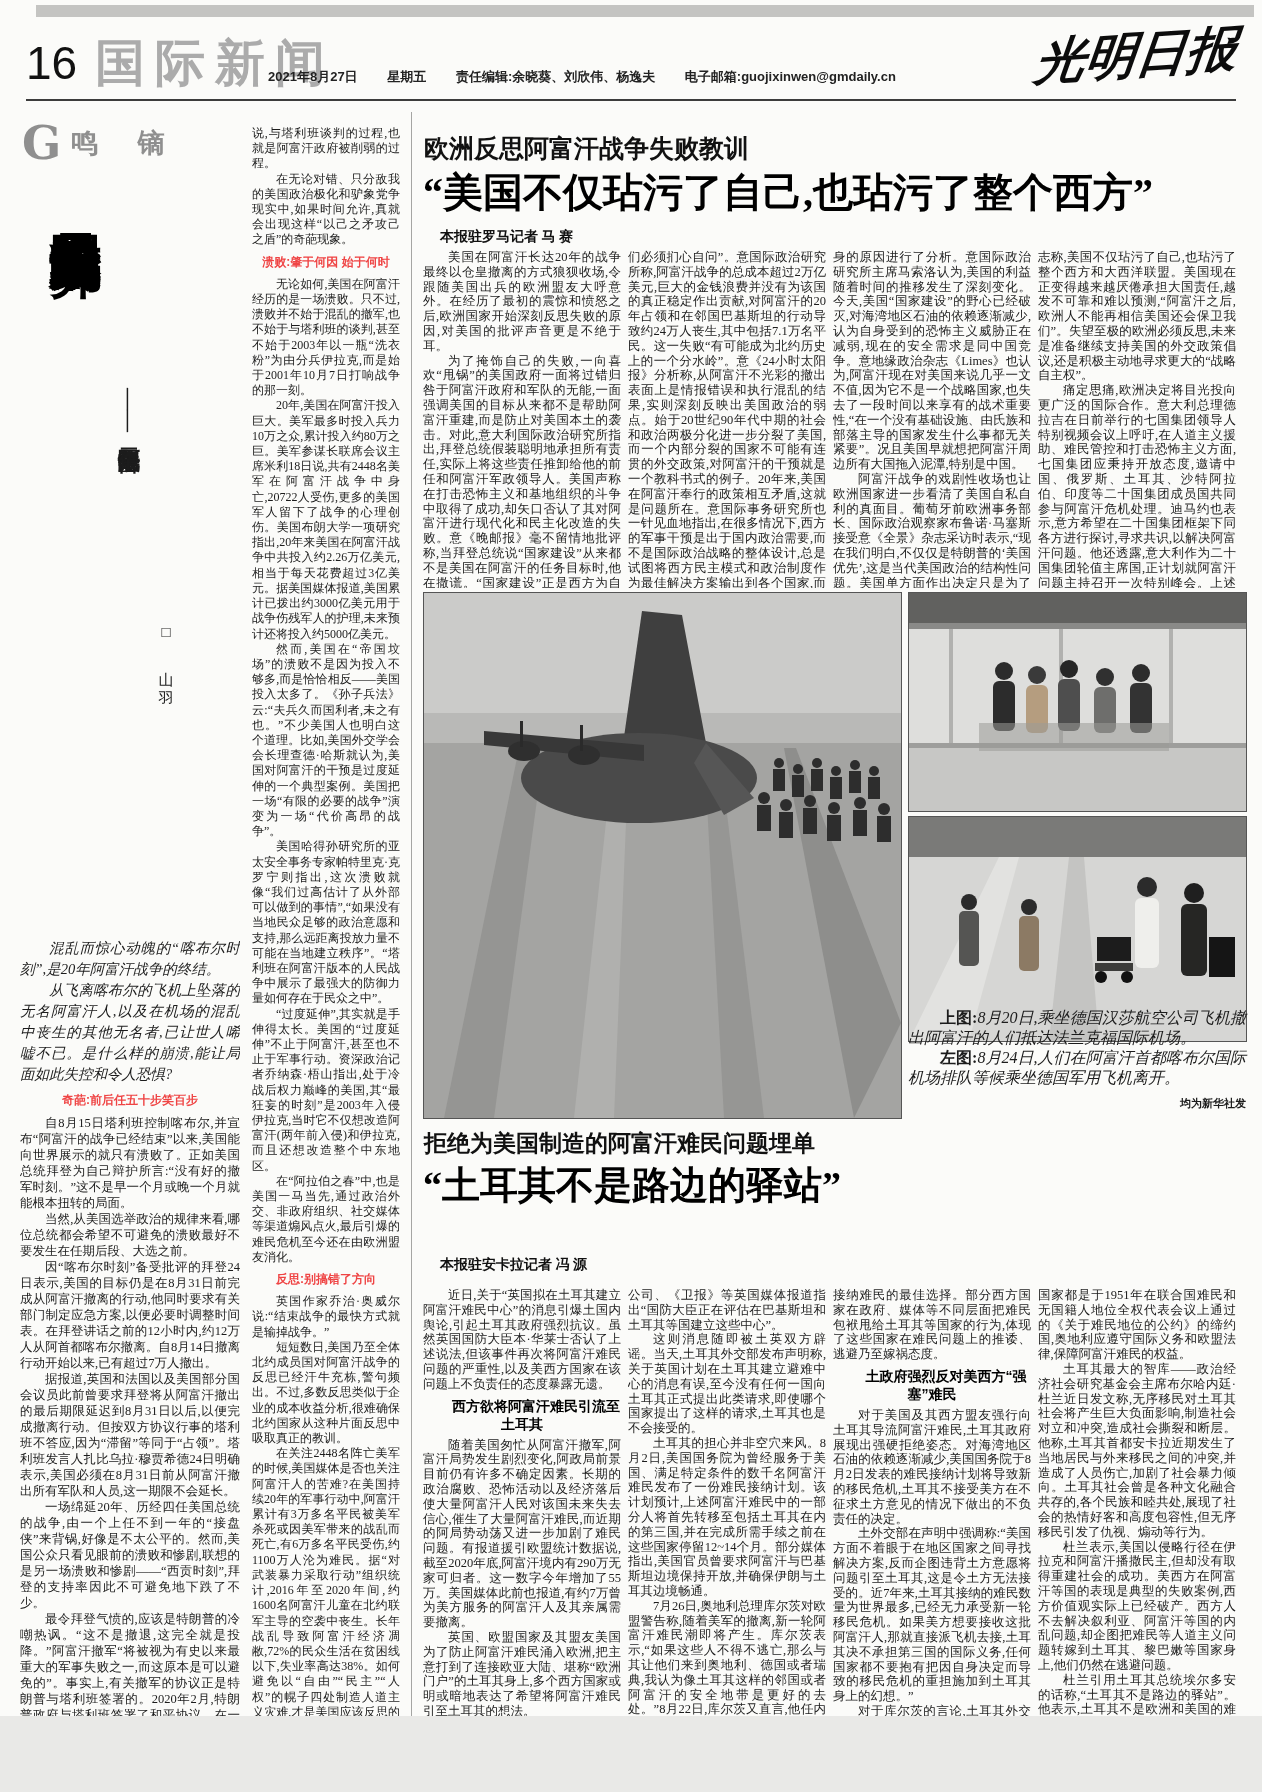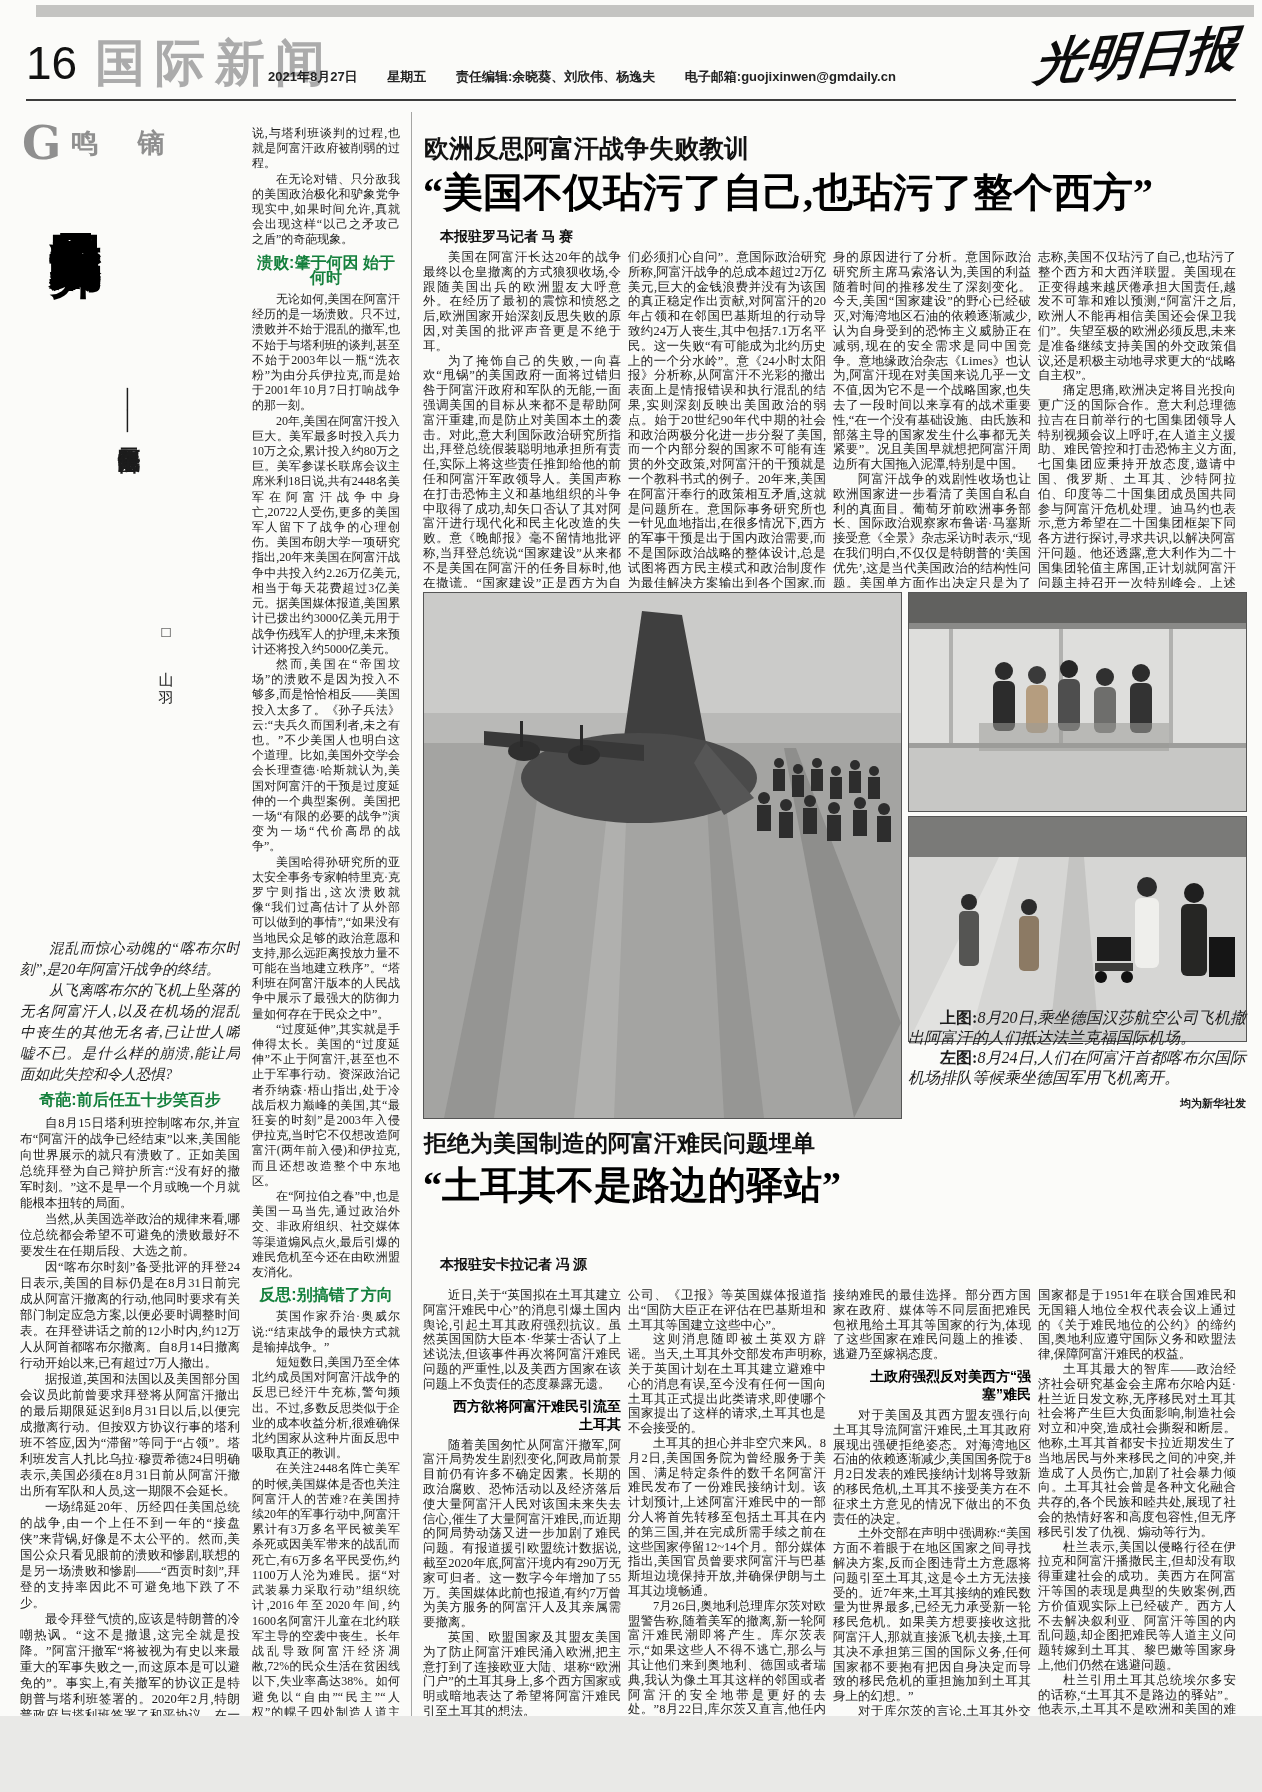--- a/index.html
+++ b/index.html
@@ -27,35 +27,35 @@
   .v-subtitle{position:absolute;left:114px;top:388px;height:330px;writing-mode:vertical-rl;
            font-size:22px;font-weight:bold;}
   .v-author{position:absolute;left:156px;top:624px;height:110px;writing-mode:vertical-rl;
            font-size:15px;letter-spacing:8px;}
   .col{position:absolute;overflow:hidden;}
   .col-a{left:20px;top:938px;width:220px;height:806px;font-size:12.5px;line-height:16px;}
   .col-b{left:252px;top:126px;width:148px;height:1619px;font-size:12px;line-height:15.2px;}
   .col p{margin:0;text-indent:2em;text-align:justify;}
   .col p.pc{text-indent:0;}
   .col p.kai{font-size:14.5px;line-height:21px;font-style:italic;}
-  .col .subhead{font-family:"Liberation Sans",sans-serif;font-weight:bold;font-size:16px;
-                text-align:center;text-indent:0;margin:7px 0;color:#15803d;}
+  .col .subhead{font-family:"Liberation Sans",sans-serif;font-weight:bold;font-size:12px;
+                text-align:center;text-indent:0;margin:7px 0;color:#ef4444;}
   .v-divider{position:absolute;left:411px;top:112px;width:1px;height:1633px;background:#a5a5a3;}
   
   .eu-kicker{position:absolute;left:424px;top:132px;font-family:"Liberation Sans",sans-serif;
              font-weight:bold;font-size:25px;color:#111;}
   .eu-headline{position:absolute;left:423px;top:165px;width:815px;font-size:40px;font-weight:700;
              letter-spacing:0px;color:#000;white-space:nowrap;}
   .byline{position:absolute;font-size:14px;font-weight:bold;color:#111;}
   .eu-byline{left:440px;top:228px;}
   .body-col{position:absolute;width:198px;overflow:hidden;font-size:12.5px;line-height:14.8px;}
   .body-col p{margin:0;text-indent:2em;text-align:justify;}
   .body-col p.pc{text-indent:0;}
   .body-col .subhead{font-family:"Liberation Sans",sans-serif;font-weight:bold;font-size:14px;
-             line-height:18px;text-indent:2em;text-align:right;margin:5px 0;color:#000;}
+             line-height:18px;text-indent:2em;text-align:center;margin:5px 0;color:#000;}
   .eu-col{top:250px;height:338px;}
   .c1{left:423px;} .c2{left:628px;} .c3{left:833px;} .c4{left:1038px;}
   
   .photo{position:absolute;border:1px solid #555;background:#cfcfcd;overflow:hidden;}
   .photo-big{left:423px;top:592px;width:477px;height:525px;}
   .photo-r1{left:908px;top:592px;width:337px;height:218px;}
   .photo-r2{left:908px;top:816px;width:337px;height:224px;}
   .captions{position:absolute;left:908px;top:1008px;width:338px;font-size:16px;line-height:20px;}
   .captions p{margin:0;text-indent:2em;text-align:justify;font-style:italic;}
   .captions b{font-style:normal;}

